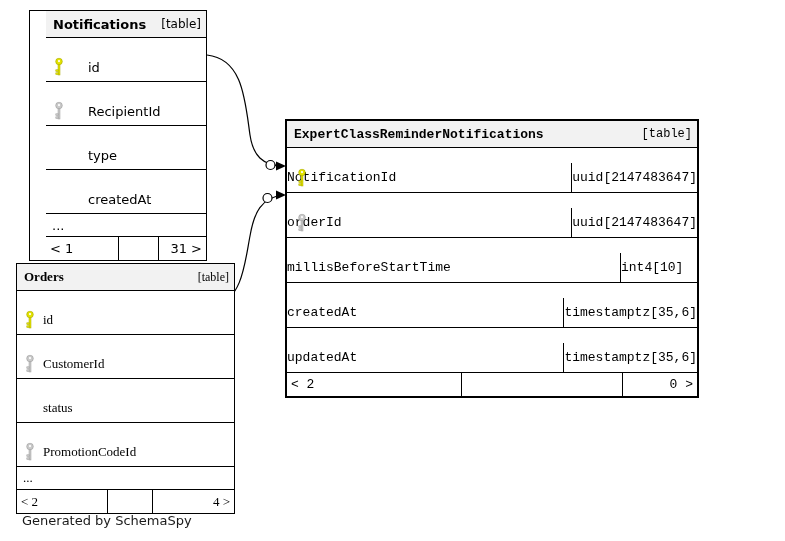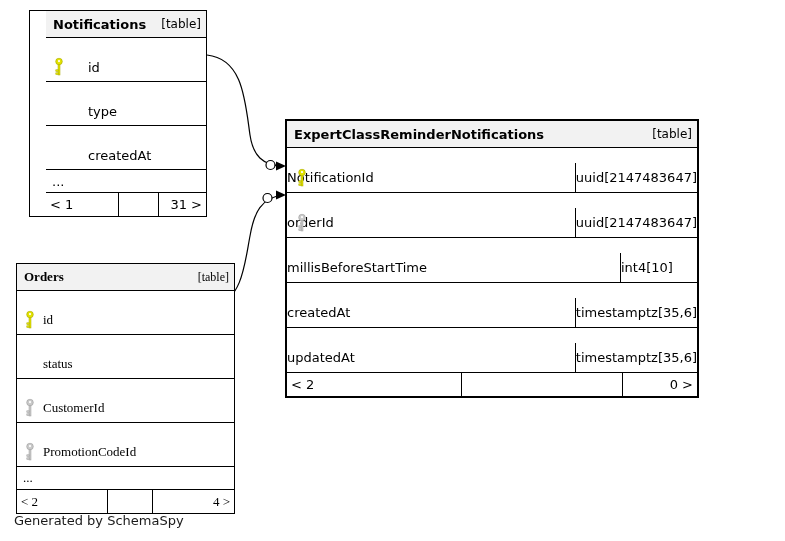--- a/index.html
+++ b/index.html
@@ -7,21 +7,21 @@
     width:785px;height:541px;position:relative;background:#ffffff;
     font-family:"DejaVu Sans", sans-serif;color:#000;overflow:hidden;
   }
   .edges{position:absolute;left:0;top:0;z-index:0;pointer-events:none;}
   .tbl{
     position:absolute;z-index:1;background:#ffffff;border:1px solid #000;
     box-sizing:border-box;font-size:13px;
   }
   #tbl-notifications{left:29px;top:10px;width:178px;padding-left:16px;}
   #tbl-orders{left:16px;top:263px;width:219px;font-family:Liberation Serif, serif;}
-  #tbl-ecrn{left:285px;top:119px;width:414px;border-width:2px;}
+  #tbl-ecrn{left:285px;top:119px;width:414px;border-width:2px;font-family:Liberation Mono, monospace;}
   .tbl-head{
     display:flex;justify-content:space-between;align-items:center;
     background:#f2f2f2;border-bottom:1px solid #000;height:27px;
     padding:0 5px 0 7px;box-sizing:border-box;
   }
   .tbl-name{font-weight:bold;font-size:13px;}
   .tbl-badge{font-size:12px;}
   .tbl-row{
     position:relative;height:29px;border-bottom:1px solid #000;
     display:flex;align-items:center;box-sizing:border-box;padding-left:26px;margin-top:15px;
@@ -41,21 +41,21 @@
     padding-left:6px;box-sizing:border-box;
   }
   .tbl-foot{display:flex;height:23px;}
   .fc{display:flex;align-items:center;box-sizing:border-box;}
   .fc-l{padding-left:4px;}
   .fc-m{border-left:1px solid #000;border-right:1px solid #000;}
   .fc-r{flex:1;justify-content:flex-end;padding-right:4px;}
   #tbl-notifications .fc-l{width:72px;}  #tbl-notifications .fc-m{width:41px;}
   #tbl-orders .fc-l{width:90px;}         #tbl-orders .fc-m{width:46px;}
   #tbl-ecrn .fc-l{width:174px;}          #tbl-ecrn .fc-m{width:162px;}
-  .caption{position:absolute;left:14px;top:513px;font-size:13px;color:#1a1a1a;z-index:1;}
+  .caption{position:absolute;left:22px;top:513px;font-size:13px;color:#1a1a1a;z-index:1;}
 </style>
 </head>
 <body>
 
 <svg class="edges" width="785" height="541" viewBox="0 0 785 541">
   <g>
     <path d="M 207 55 C 243 59, 245 100, 250 135 C 253 155, 262 166, 284 166" fill="none" stroke="#000" stroke-width="1.2"></path>
     <polygon points="286,166 276,161.5 276,170.5" fill="#000"></polygon>
     <circle cx="270.5" cy="165" r="4.5" fill="#fff" stroke="#000" stroke-width="1.2"></circle>
   </g>
@@ -76,20 +76,30 @@
         <span class="key-icon"><svg width="10" height="19" viewBox="0 0 10 19">
             <rect x="4" y="6.5" width="2" height="11" fill="#e3e300" stroke="#a8a800" stroke-width="0.5"></rect>
             <rect x="1.8" y="12.3" width="2.4" height="1.7" fill="#e3e300" stroke="#a8a800" stroke-width="0.5"></rect>
             <rect x="1.8" y="15.3" width="2.4" height="1.7" fill="#e3e300" stroke="#a8a800" stroke-width="0.5"></rect>
             <circle cx="5" cy="4" r="3.3" fill="#e3e300" stroke="#a8a800" stroke-width="0.6"></circle>
             <circle cx="5" cy="3.6" r="1.1" fill="#ffffff"></circle>
           </svg></span>
         <span class="col-label">id</span>
       </div>
       <div class="tbl-row">
+        <span class="key-icon"><svg width="10" height="19" viewBox="0 0 10 19">
+            <rect x="4" y="6.5" width="2" height="11" fill="#c9c9c9" stroke="#9e9e9e" stroke-width="0.5"></rect>
+            <rect x="1.8" y="12.3" width="2.4" height="1.7" fill="#c9c9c9" stroke="#9e9e9e" stroke-width="0.5"></rect>
+            <rect x="1.8" y="15.3" width="2.4" height="1.7" fill="#c9c9c9" stroke="#9e9e9e" stroke-width="0.5"></rect>
+            <circle cx="5" cy="4" r="3.3" fill="#c9c9c9" stroke="#9e9e9e" stroke-width="0.6"></circle>
+            <circle cx="5" cy="3.6" r="1.1" fill="#ffffff"></circle>
+          </svg></span>
+        <span class="col-label">RecipientId</span>
+      </div>
+      <div class="tbl-row">
         <span class="col-label">type</span>
       </div>
       <div class="tbl-row">
         <span class="col-label">createdAt</span>
       </div>
     </div>
   <div class="tbl-ellipsis">
     <span>...</span>
   </div>
   <div class="tbl-foot">
@@ -109,31 +119,31 @@
         <span class="key-icon"><svg width="10" height="19" viewBox="0 0 10 19">
             <rect x="4" y="6.5" width="2" height="11" fill="#e3e300" stroke="#a8a800" stroke-width="0.5"></rect>
             <rect x="1.8" y="12.3" width="2.4" height="1.7" fill="#e3e300" stroke="#a8a800" stroke-width="0.5"></rect>
             <rect x="1.8" y="15.3" width="2.4" height="1.7" fill="#e3e300" stroke="#a8a800" stroke-width="0.5"></rect>
             <circle cx="5" cy="4" r="3.3" fill="#e3e300" stroke="#a8a800" stroke-width="0.6"></circle>
             <circle cx="5" cy="3.6" r="1.1" fill="#ffffff"></circle>
           </svg></span>
         <span class="col-label">id</span>
       </div>
       <div class="tbl-row">
+        <span class="key-icon"><svg width="10" height="19" viewBox="0 0 10 19">
+            <rect x="4" y="6.5" width="2" height="11" fill="#c9c9c9" stroke="#9e9e9e" stroke-width="0.5"></rect>
+            <rect x="1.8" y="12.3" width="2.4" height="1.7" fill="#c9c9c9" stroke="#9e9e9e" stroke-width="0.5"></rect>
+            <rect x="1.8" y="15.3" width="2.4" height="1.7" fill="#c9c9c9" stroke="#9e9e9e" stroke-width="0.5"></rect>
+            <circle cx="5" cy="4" r="3.3" fill="#c9c9c9" stroke="#9e9e9e" stroke-width="0.6"></circle>
+            <circle cx="5" cy="3.6" r="1.1" fill="#ffffff"></circle>
+          </svg></span>
+        <span class="col-label">CustomerId</span>
+      </div>
+      <div class="tbl-row">
         <span class="col-label">status</span>
-      </div>
-      <div class="tbl-row">
-        <span class="key-icon"><svg width="10" height="19" viewBox="0 0 10 19">
-            <rect x="4" y="6.5" width="2" height="11" fill="#c9c9c9" stroke="#9e9e9e" stroke-width="0.5"></rect>
-            <rect x="1.8" y="12.3" width="2.4" height="1.7" fill="#c9c9c9" stroke="#9e9e9e" stroke-width="0.5"></rect>
-            <rect x="1.8" y="15.3" width="2.4" height="1.7" fill="#c9c9c9" stroke="#9e9e9e" stroke-width="0.5"></rect>
-            <circle cx="5" cy="4" r="3.3" fill="#c9c9c9" stroke="#9e9e9e" stroke-width="0.6"></circle>
-            <circle cx="5" cy="3.6" r="1.1" fill="#ffffff"></circle>
-          </svg></span>
-        <span class="col-label">CustomerId</span>
       </div>
       <div class="tbl-row">
         <span class="key-icon"><svg width="10" height="19" viewBox="0 0 10 19">
             <rect x="4" y="6.5" width="2" height="11" fill="#c9c9c9" stroke="#9e9e9e" stroke-width="0.5"></rect>
             <rect x="1.8" y="12.3" width="2.4" height="1.7" fill="#c9c9c9" stroke="#9e9e9e" stroke-width="0.5"></rect>
             <rect x="1.8" y="15.3" width="2.4" height="1.7" fill="#c9c9c9" stroke="#9e9e9e" stroke-width="0.5"></rect>
             <circle cx="5" cy="4" r="3.3" fill="#c9c9c9" stroke="#9e9e9e" stroke-width="0.6"></circle>
             <circle cx="5" cy="3.6" r="1.1" fill="#ffffff"></circle>
           </svg></span>
         <span class="col-label">PromotionCodeId</span>

